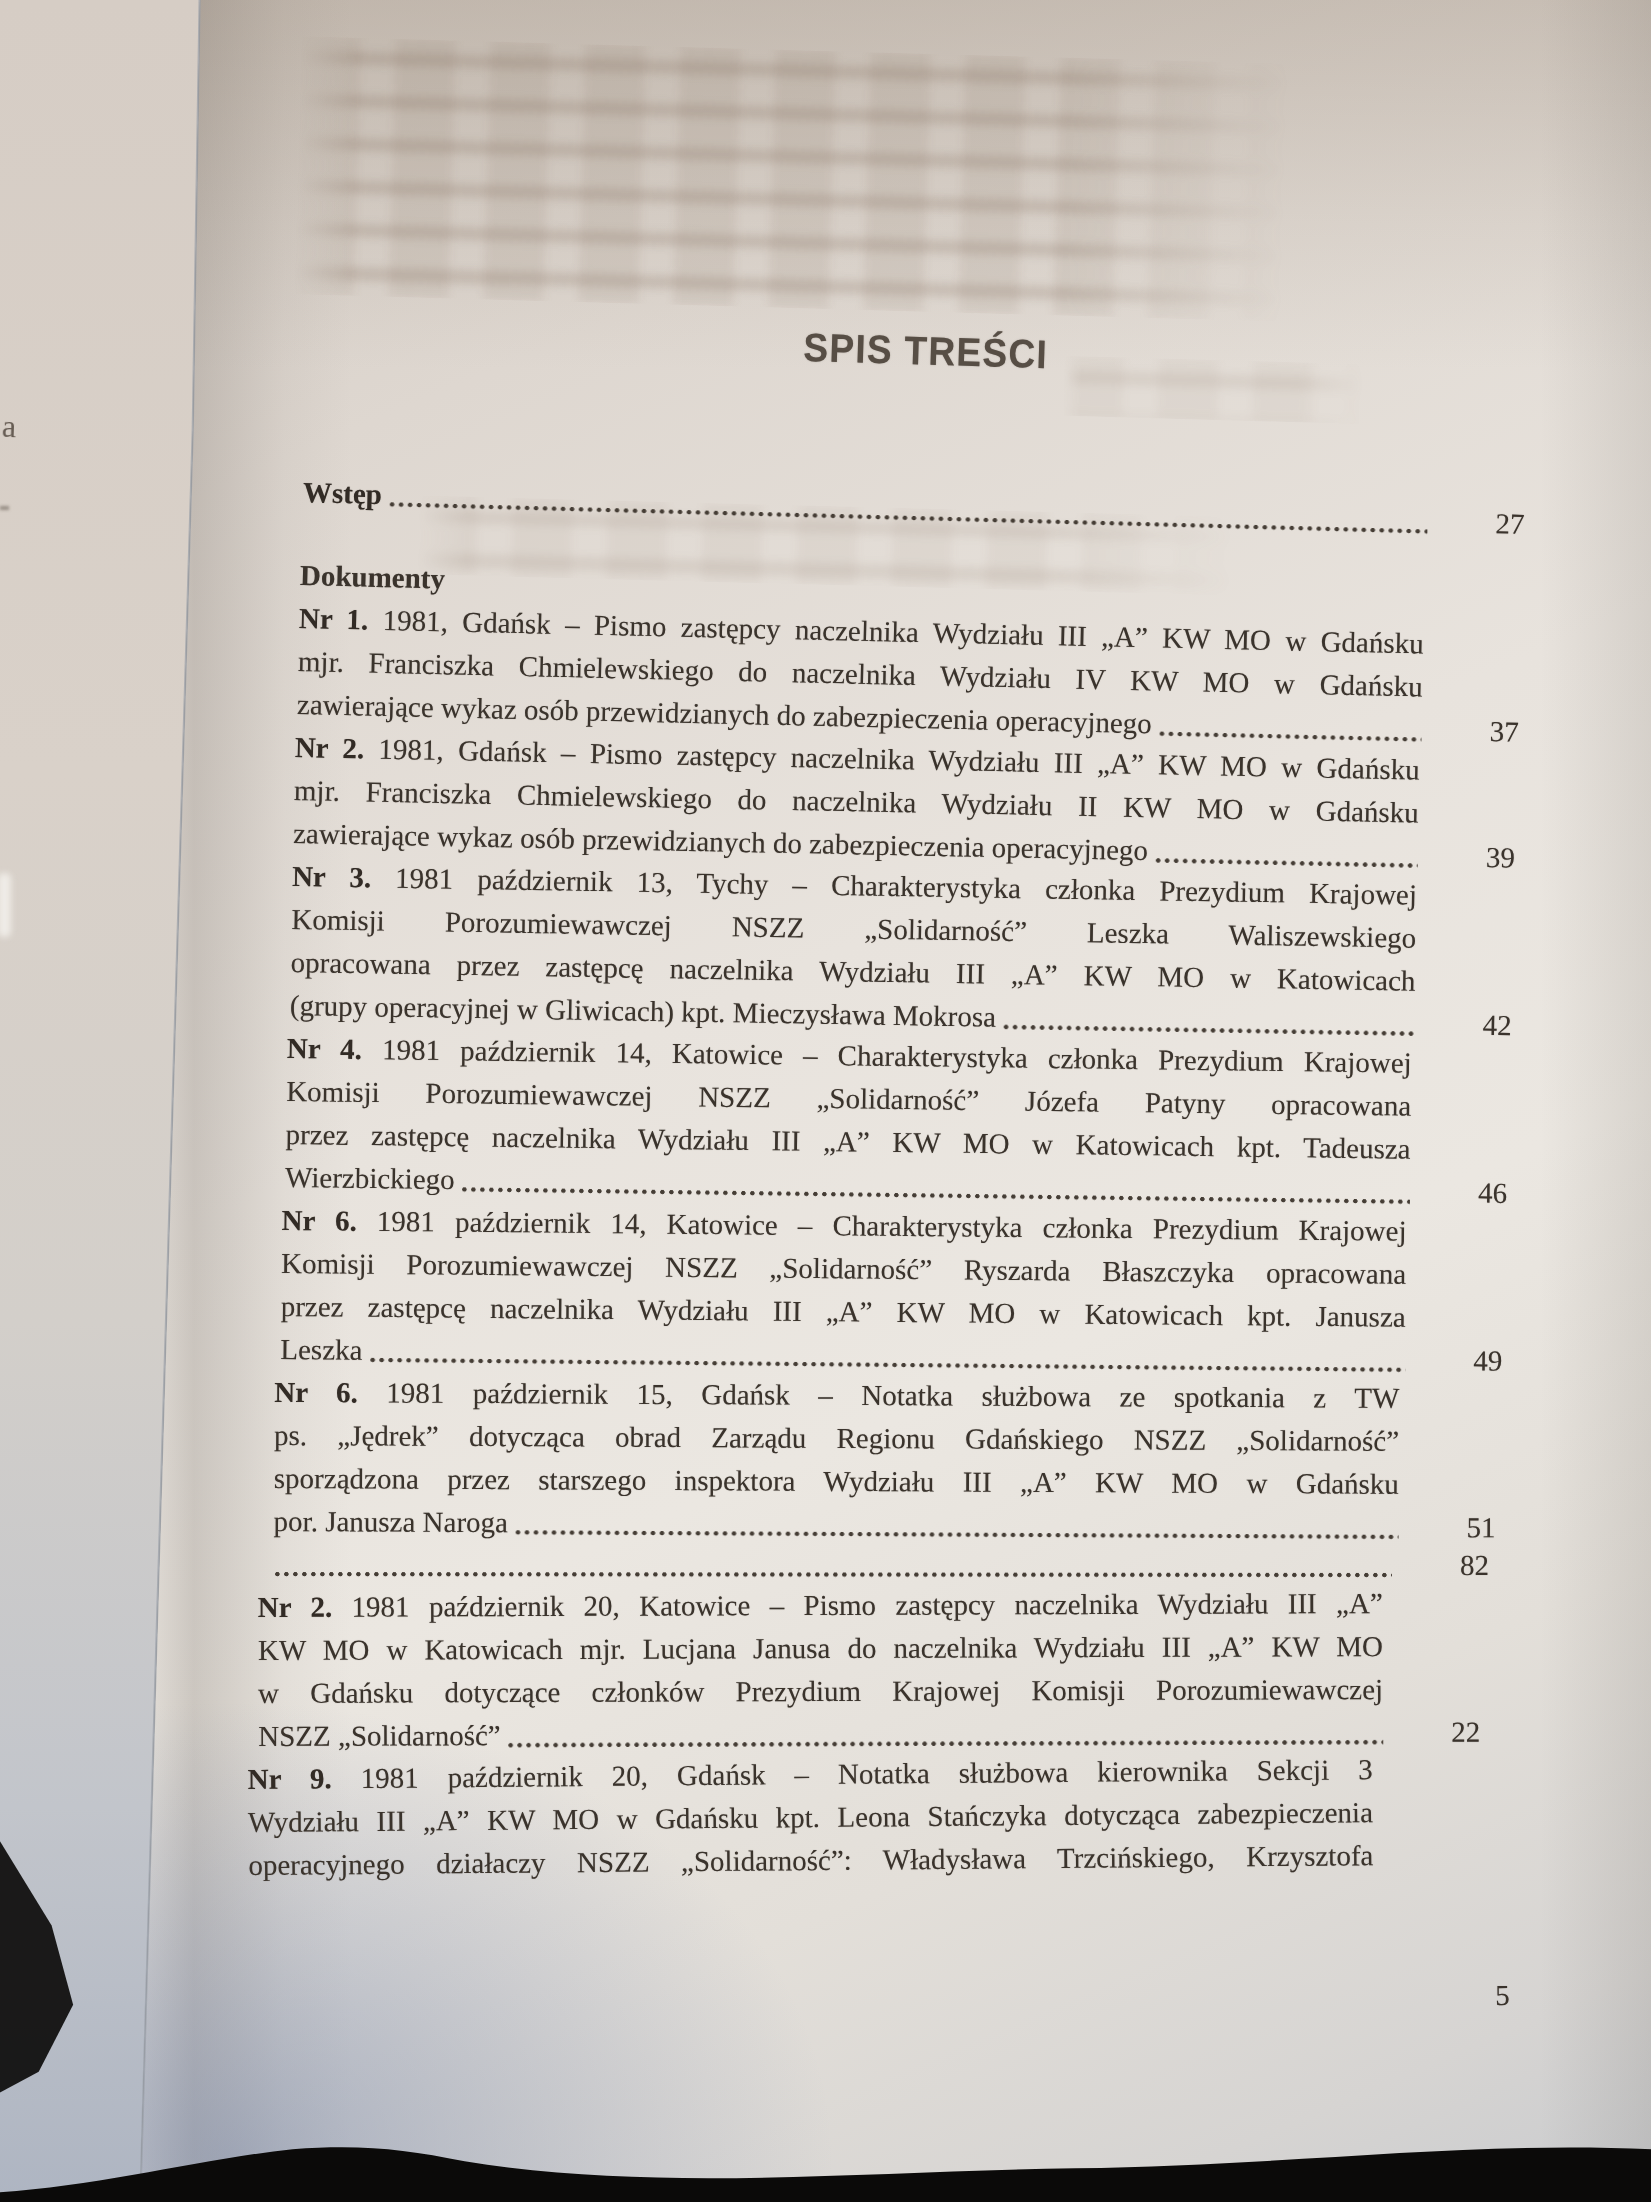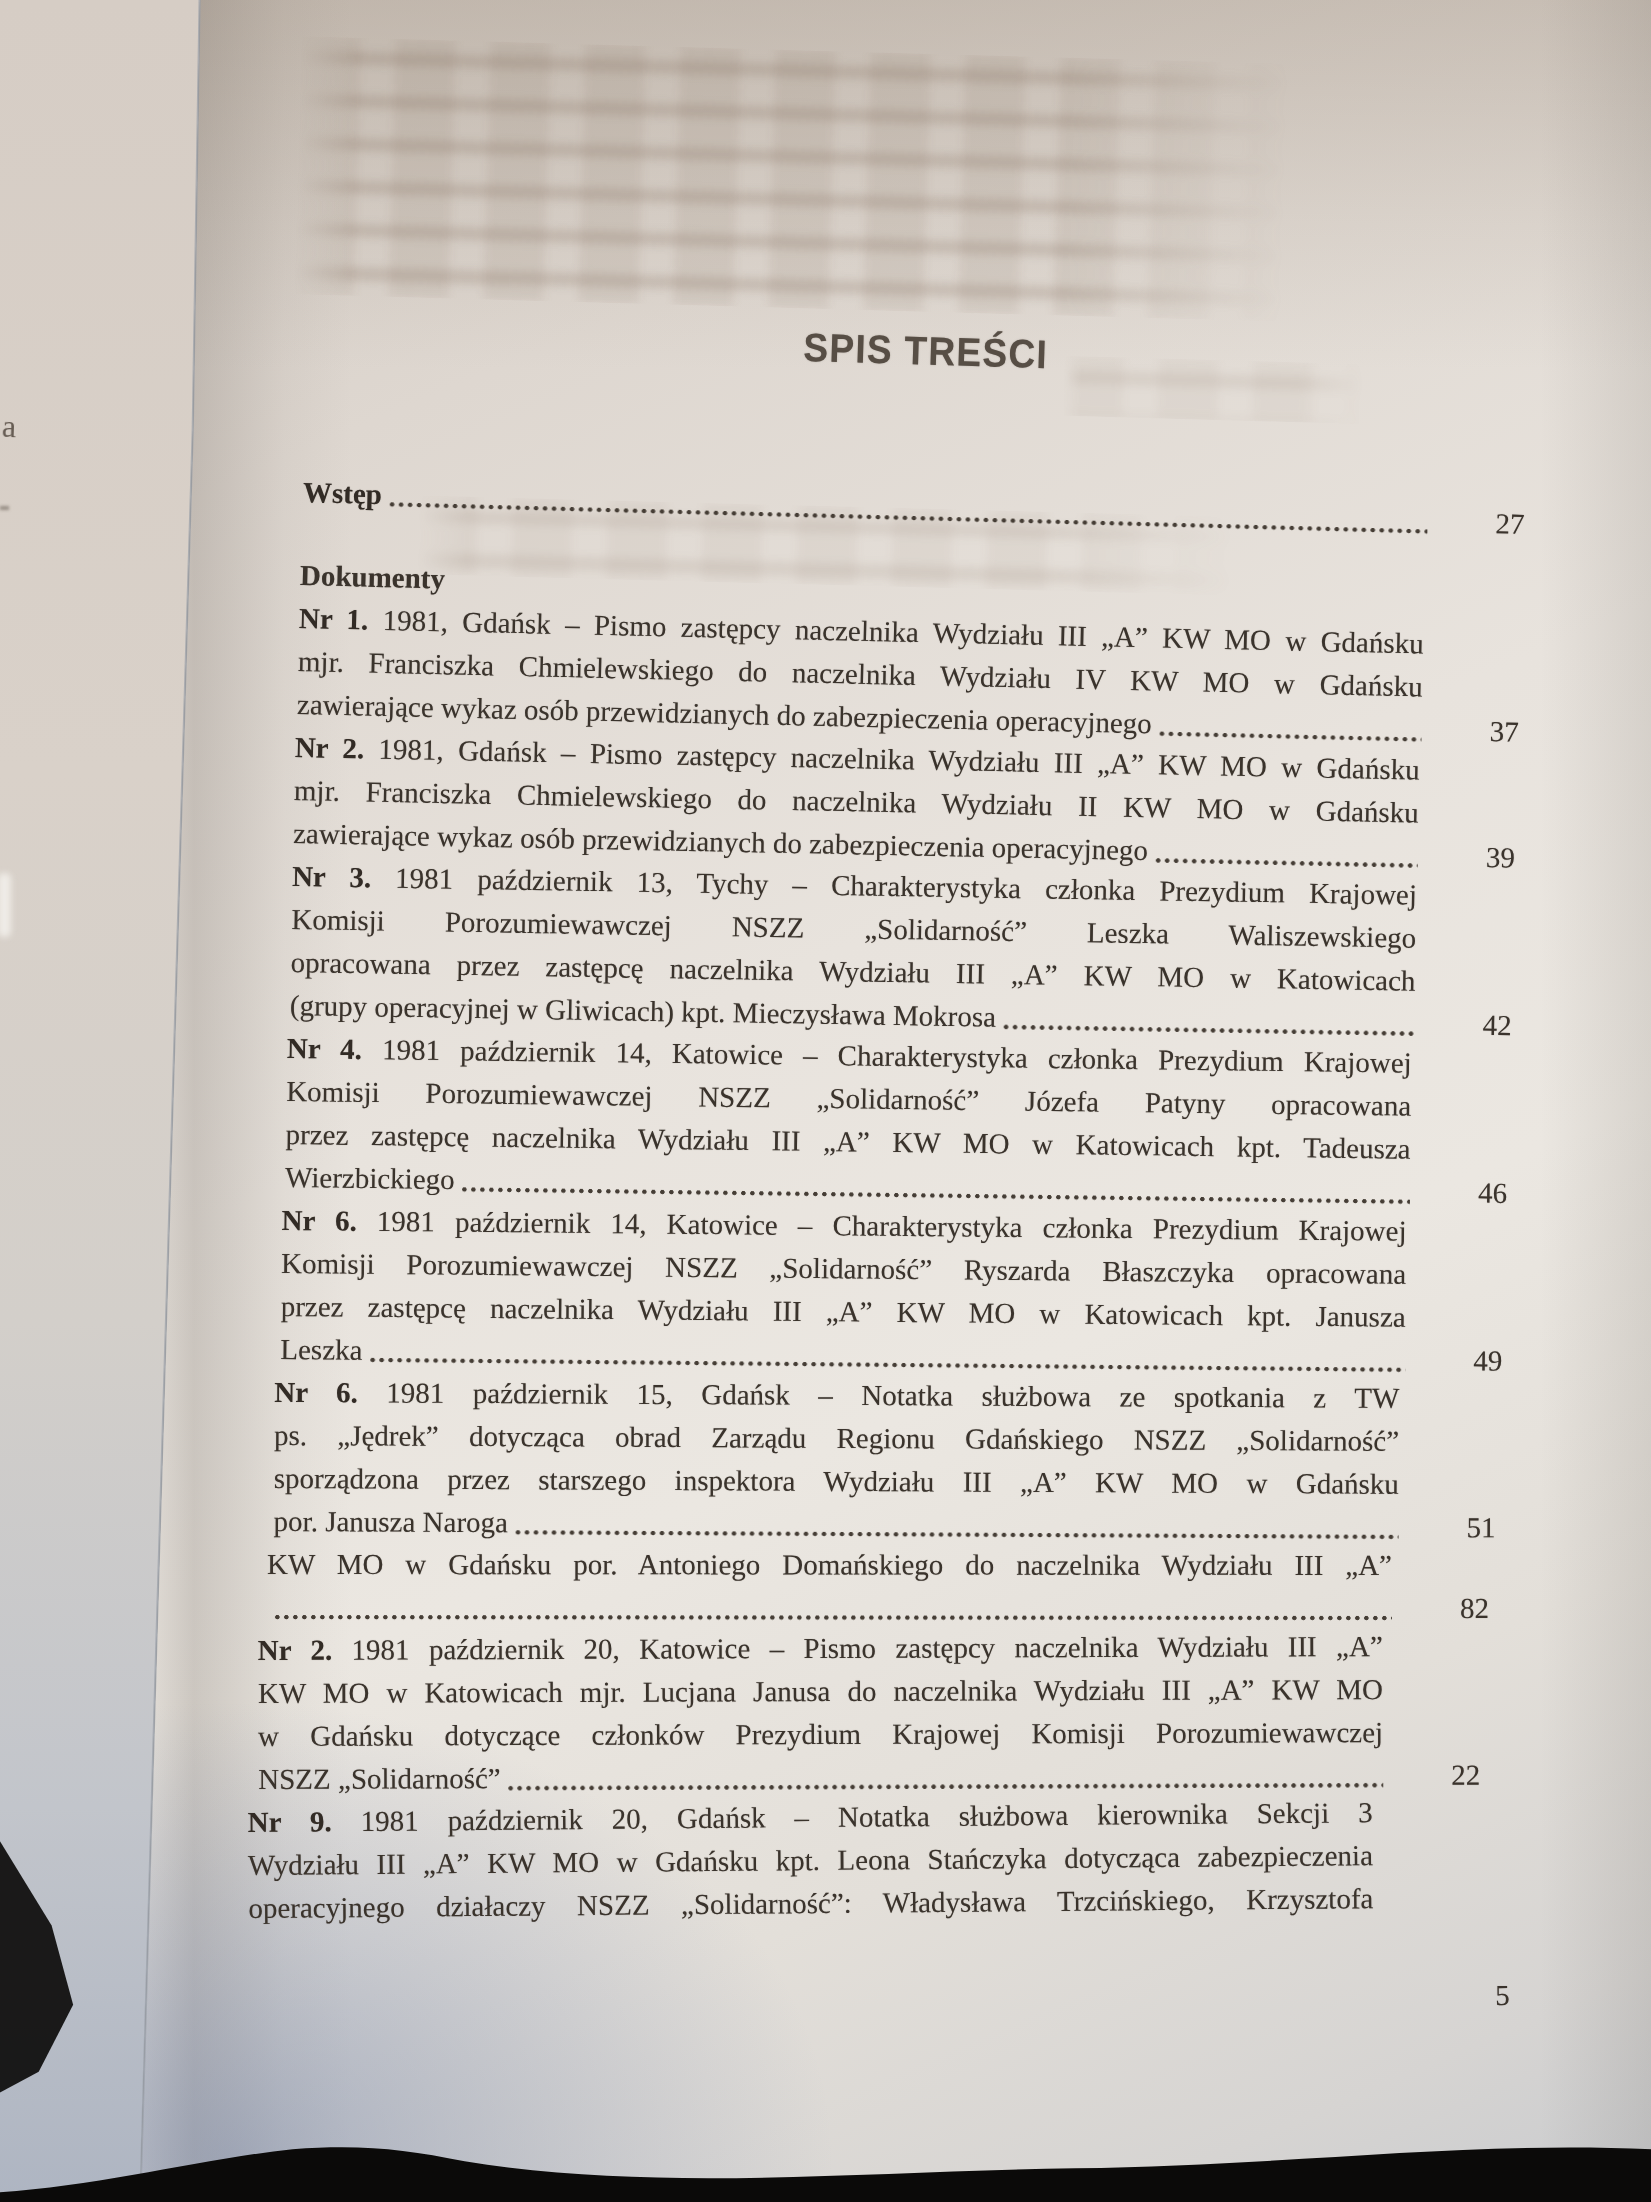--- a/index.html
+++ b/index.html
@@ -141,21 +141,20 @@
             <div class="line"><b>Nr 6.</b> <span>1981 październik 15, Gdańsk – Notatka służbowa ze spotkania z TW</span></div>
             <div class="line"><span>ps. „Jędrek” dotycząca obrad Zarządu Regionu Gdańskiego NSZZ „Solidarność”</span></div>
             <div class="line"><span>sporządzona przez starszego inspektora Wydziału III „A” KW MO w Gdańsku</span></div>
             <div class="tailrow">
               <span class="tailtext">por. Janusza Naroga</span>
               <span class="dots"></span>
               <span class="num">51</span>
             </div>
           </div>
           <div class="entry" style="transform: rotate(0.05deg); margin-left: -24px;">
-            <div class="line"><span>KW MO w Gdańsku por. Antoniego Domańskiego do naczelnika Wydziału III „A”</span></div>
             <div class="tailrow">
               <span class="dots"></span>
               <span class="num">82</span>
             </div>
           </div>
           <div class="entry" style="transform: rotate(-0.2deg); margin-left: -33px;">
             <div class="line"><b>Nr 2.</b> <span>1981 październik 20, Katowice – Pismo zastępcy naczelnika Wydziału III „A”</span></div>
             <div class="line"><span>KW MO w Katowicach mjr. Lucjana Janusa do naczelnika Wydziału III „A” KW MO</span></div>
             <div class="line"><span>w Gdańsku dotyczące członków Prezydium Krajowej Komisji Porozumiewawczej</span></div>
             <div class="tailrow">

